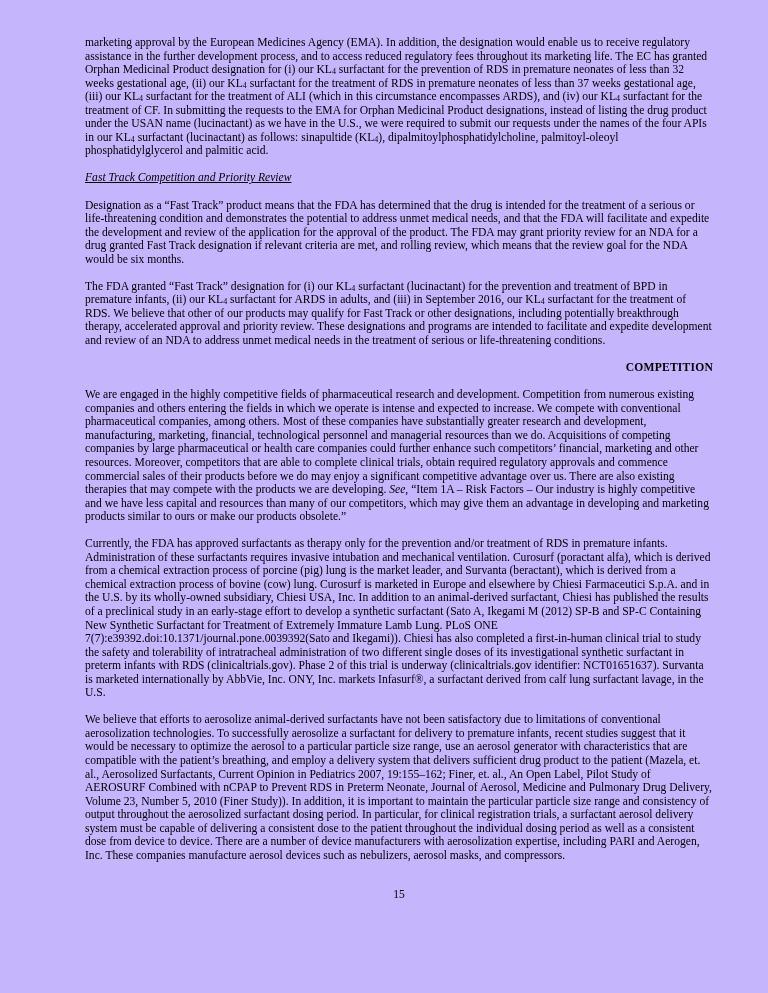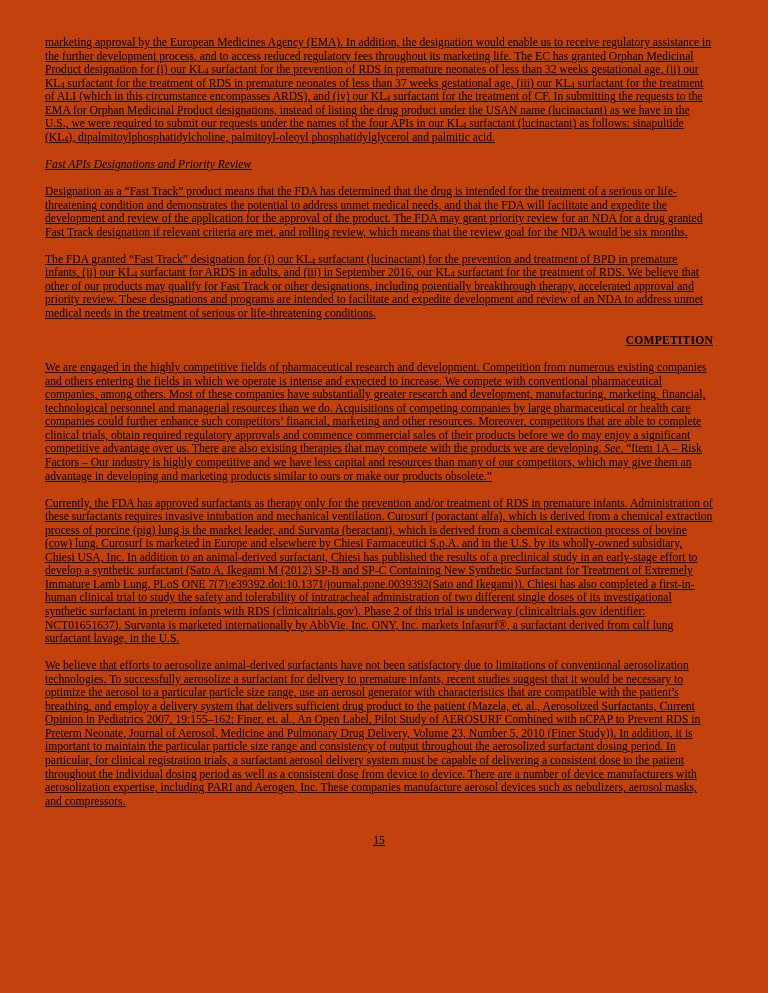--- a/index.html
+++ b/index.html
@@ -1,28 +1,27 @@
 <!DOCTYPE html>
 <html><head>
 <meta charset="utf-8">
 <style>
   * { margin: 0; padding: 0; box-sizing: border-box; }
   html, body { background: #ffffff; }
   .page {
     width: 768px;
     height: 993px;
-    background: #c2410c;
+    background: #c4b5fd;
     color: #000000;
     font-family: "Liberation Serif", "DejaVu Serif", serif;
     font-size: 11.6px;
     line-height: 13.55px;
-    padding: 36px 55px 0 45px;
+    padding: 36px 55px 0 85px;
     overflow: hidden;
     position: relative;
-    text-decoration: underline;
   }
   .body-par {
     margin: 0 0 13.55px 0;
     text-align: left;
   }
   .subheading {
     font-size: 11.6px;
     font-weight: normal;
     font-style: italic;
     text-decoration: underline;
@@ -45,21 +44,21 @@
     text-align: center;
     margin-top: 26px;
   }
 </style>
 </head>
 <body>
 
 <div class="page">
   <main>
     <p class="body-par"><span>marketing approval by the European Medicines Agency (EMA). In addition, the designation would enable us to receive regulatory assistance in the further development process, and to access reduced regulatory fees throughout its marketing life. The EC has granted Orphan Medicinal Product designation for (i) our KL</span><sub class="sub">4</sub><span> surfactant for the prevention of RDS in premature neonates of less than 32 weeks gestational age, (ii) our KL</span><sub class="sub">4</sub><span> surfactant for the treatment of RDS in premature neonates of less than 37 weeks gestational age, (iii) our KL</span><sub class="sub">4</sub><span> surfactant for the treatment of ALI (which in this circumstance encompasses ARDS), and (iv) our KL</span><sub class="sub">4</sub><span> surfactant for the treatment of CF. In submitting the requests to the EMA for Orphan Medicinal Product designations, instead of listing the drug product under the USAN name (lucinactant) as we have in the U.S., we were required to submit our requests under the names of the four APIs in our KL</span><sub class="sub">4</sub><span> surfactant (lucinactant) as follows: sinapultide (KL</span><sub class="sub">4</sub><span>), dipalmitoylphosphatidylcholine, palmitoyl-oleoyl phosphatidylglycerol and palmitic acid.</span></p>
-    <h3 class="subheading"><span>Fast APIs Designations and Priority Review</span></h3>
+    <h3 class="subheading"><span>Fast Track Competition and Priority Review</span></h3>
     <p class="body-par"><span>Designation as a “Fast Track” product means that the FDA has determined that the drug is intended for the treatment of a serious or life-threatening condition and demonstrates the potential to address unmet medical needs, and that the FDA will facilitate and expedite the development and review of the application for the approval of the product. The FDA may grant priority review for an NDA for a drug granted Fast Track designation if relevant criteria are met, and rolling review, which means that the review goal for the NDA would be six months.</span></p>
     <p class="body-par"><span>The FDA granted “Fast Track” designation for (i) our KL</span><sub class="sub">4</sub><span> surfactant (lucinactant) for the prevention and treatment of BPD in premature infants, (ii) our KL</span><sub class="sub">4</sub><span> surfactant for ARDS in adults, and (iii) in September 2016, our KL</span><sub class="sub">4</sub><span> surfactant for the treatment of RDS. We believe that other of our products may qualify for Fast Track or other designations, including potentially breakthrough therapy, accelerated approval and priority review. These designations and programs are intended to facilitate and expedite development and review of an NDA to address unmet medical needs in the treatment of serious or life-threatening conditions.</span></p>
     <h2 class="section-heading"><span>COMPETITION</span></h2>
     <p class="body-par"><span>We are engaged in the highly competitive fields of pharmaceutical research and development. Competition from numerous existing companies and others entering the fields in which we operate is intense and expected to increase. We compete with conventional pharmaceutical companies, among others. Most of these companies have substantially greater research and development, manufacturing, marketing, financial, technological personnel and managerial resources than we do. Acquisitions of competing companies by large pharmaceutical or health care companies could further enhance such competitors’ financial, marketing and other resources. Moreover, competitors that are able to complete clinical trials, obtain required regulatory approvals and commence commercial sales of their products before we do may enjoy a significant competitive advantage over us. There are also existing therapies that may compete with the products we are developing. </span><span class="run-italic">See,</span><span> “Item 1A – Risk Factors – Our industry is highly competitive and we have less capital and resources than many of our competitors, which may give them an advantage in developing and marketing products similar to ours or make our products obsolete.”</span></p>
     <p class="body-par"><span>Currently, the FDA has approved surfactants as therapy only for the prevention and/or treatment of RDS in premature infants. Administration of these surfactants requires invasive intubation and mechanical ventilation. Curosurf (poractant alfa), which is derived from a chemical extraction process of porcine (pig) lung is the market leader, and Survanta (beractant), which is derived from a chemical extraction process of bovine (cow) lung. Curosurf is marketed in Europe and elsewhere by Chiesi Farmaceutici S.p.A. and in the U.S. by its wholly-owned subsidiary, Chiesi USA, Inc. In addition to an animal-derived surfactant, Chiesi has published the results of a preclinical study in an early-stage effort to develop a synthetic surfactant (Sato A, Ikegami M (2012) SP-B and SP-C Containing New Synthetic Surfactant for Treatment of Extremely Immature Lamb Lung. PLoS ONE 7(7):e39392.doi:10.1371/journal.pone.0039392(Sato and Ikegami)). Chiesi has also completed a first-in-human clinical trial to study the safety and tolerability of intratracheal administration of two different single doses of its investigational synthetic surfactant in preterm infants with RDS (clinicaltrials.gov). Phase 2 of this trial is underway (clinicaltrials.gov identifier: NCT01651637). Survanta is marketed internationally by AbbVie, Inc. ONY, Inc. markets Infasurf®, a surfactant derived from calf lung surfactant lavage, in the U.S.</span></p>
     <p class="body-par"><span>We believe that efforts to aerosolize animal-derived surfactants have not been satisfactory due to limitations of conventional aerosolization technologies. To successfully aerosolize a surfactant for delivery to premature infants, recent studies suggest that it would be necessary to optimize the aerosol to a particular particle size range, use an aerosol generator with characteristics that are compatible with the patient’s breathing, and employ a delivery system that delivers sufficient drug product to the patient (Mazela, et. al., Aerosolized Surfactants, Current Opinion in Pediatrics 2007, 19:155–162; Finer, et. al., An Open Label, Pilot Study of AEROSURF Combined with nCPAP to Prevent RDS in Preterm Neonate, Journal of Aerosol, Medicine and Pulmonary Drug Delivery, Volume 23, Number 5, 2010 (Finer Study)). In addition, it is important to maintain the particular particle size range and consistency of output throughout the aerosolized surfactant dosing period. In particular, for clinical registration trials, a surfactant aerosol delivery system must be capable of delivering a consistent dose to the patient throughout the individual dosing period as well as a consistent dose from device to device. There are a number of device manufacturers with aerosolization expertise, including PARI and Aerogen, Inc. These companies manufacture aerosol devices such as nebulizers, aerosol masks, and compressors.</span></p>
   </main>
   <footer class="page-footer">
     <span>15</span>
   </footer>

